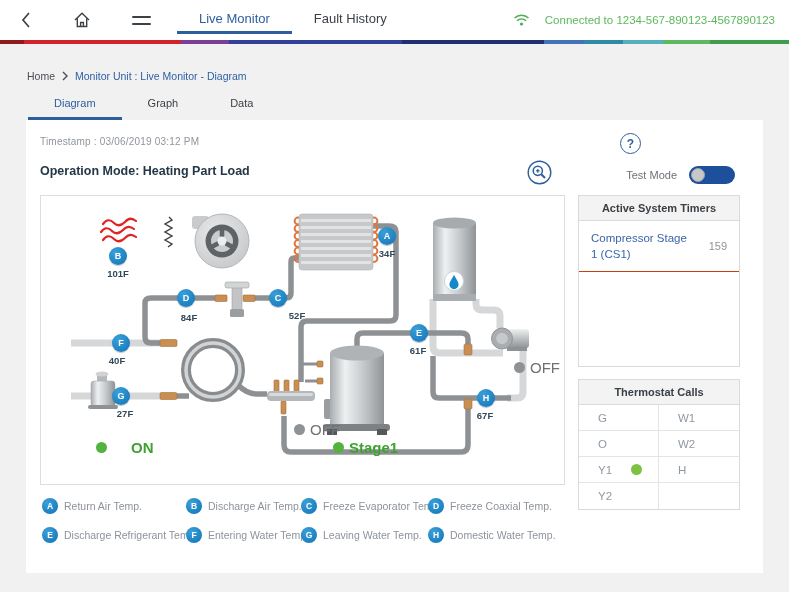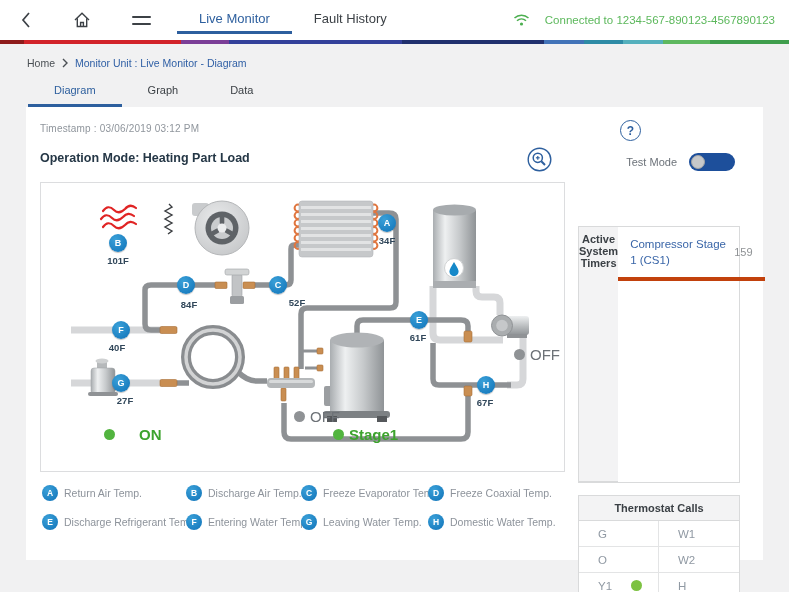--- a/index.html
+++ b/index.html
@@ -18,21 +18,21 @@
   .hdr-tab.active { color:#2d5f9e; border-bottom-color:#2d5f9e; }
   .conn { margin-left:auto; margin-right:14px; display:flex; align-items:center; gap:15px; color:#5cb85c; font-size:11.5px; }
 
   .gradientbar { height:4px; background:linear-gradient(90deg,
     #8e1b1b 0%, #8e1b1b 3%, #d2232a 3%, #d2232a 23%, #7b3e97 23%, #7b3e97 29%,
     #33409a 29%, #33409a 51%, #20306e 51%, #20306e 69%, #4273b8 69%, #4273b8 74%,
     #2e8ba6 74%, #2e8ba6 79%, #54b0bd 79%, #54b0bd 84%, #5eb85f 84%, #5eb85f 90%,
     #3f9e4d 90%, #3f9e4d 100%); }
 
   
-  .breadcrumb { display:flex; align-items:center; gap:6px; padding:13px 0 2px 27px; font-size:10.5px; }
+  .breadcrumb { display:flex; align-items:center; gap:6px; padding:26px 0 2px 27px; font-size:10.5px; }
   .bc-home { color:#4a4f54; cursor:pointer; }
   .bc-path { color:#2f5fa5; }
   .tabs { display:flex; margin-left:28px; margin-top:6px; }
   .tab { padding:7px 26px 8px 26px; font-size:11px; color:#3c4146; border-bottom:3px solid transparent; cursor:pointer; }
   .tab.active { color:#2d5f9e; border-bottom-color:#2d5f9e; }
 
   
   .card { position:relative; width:737px; height:453px; margin-left:26px; background:#fff; }
   .ts-row { position:absolute; left:14px; top:16px; font-size:10px; color:#8f959c; letter-spacing:.2px; }
   .help { position:absolute; left:594px; top:13px; width:21px; height:21px; border:1.5px solid #2d5f9e; border-radius:50%; color:#2d5f9e; font-size:12px; font-weight:bold; display:flex; align-items:center; justify-content:center; cursor:pointer; }
@@ -59,22 +59,22 @@
 
   
   .legend { display:grid; grid-template-columns:144px 115px 127px 1fr; row-gap:13px; margin-top:13px; padding-left:2px; }
   .lg-item { display:flex; align-items:center; gap:6px; }
   .lg-badge { width:16px; height:16px; border-radius:50%; background:radial-gradient(circle at 35% 30%, #3aa0d8, #0f72b8); color:#fff; font-size:8.5px; font-weight:bold; display:flex; align-items:center; justify-content:center; flex:none; }
   .lg-label { font-size:10.5px; color:#8d939b; white-space:nowrap; }
 
   
   .panel { border:1px solid #d9dadb; background:#fff; }
   .panel-h { background:#f3f3f4; border-bottom:1px solid #d9dadb; text-align:center; font-weight:bold; font-size:11px; color:#3b4045; padding:6px 0; }
-  .timers { height:257px; display:flex; flex-direction:row;margin-top:44px; }
-  .timer-row { display:flex; align-items:center; padding:9px 12px; border-bottom:4px solid #c2410c; cursor:pointer; }
+  .timers { height:172px; display:flex; flex-direction:column; }
+  .timer-row { display:flex; align-items:center; padding:9px 12px; border-bottom:1px solid #c2410c; cursor:pointer; }
   .timer-name { width:104px; font-size:11.5px; color:#3a66a8; line-height:1.4; }
   .timer-val { margin-left:auto; font-size:11px; color:#8f9295; }
   .tstat-grid { display:grid; grid-template-columns:1fr 1fr; }
   .tcell { height:26px; display:flex; align-items:center; padding-left:19px; font-size:11.5px; color:#9099a3; border-bottom:1px solid #e3e4e5; }
   .tcell.lft { border-right:1px solid #e3e4e5; }
   .tcell:nth-last-child(-n+2) { border-bottom:none; }
   .tdot { width:11px; height:11px; border-radius:50%; background:#7dc242; margin-left:auto; margin-right:16px; }
 </style>
 </head>
 <body>
@@ -306,21 +306,21 @@
             <div class="badge" style="left: 136px; top: 93px;">D</div>
             <div class="temp" style="left: 148px; top: 116px;">84F</div>
             <div class="badge" style="left: 369px; top: 128px;">E</div>
             <div class="temp" style="left: 377px; top: 149px;">61F</div>
             <div class="badge" style="left: 71px; top: 138px;">F</div>
             <div class="temp" style="left: 76px; top: 159px;">40F</div>
             <div class="badge" style="left: 71px; top: 191px;">G</div>
             <div class="temp" style="left: 84px; top: 212px;">27F</div>
             <div class="badge" style="left: 436px; top: 193px;">H</div>
             <div class="temp" style="left: 444px; top: 214px;">67F</div>
-            <div class="ind on" style="left: 63px; top: 243px; gap: 24px;">
+            <div class="ind on" style="left: 55px; top: 243px; gap: 24px;">
               <span class="dot"></span>
               <span>ON</span>
             </div>
             <div class="ind off" style="left: 253px; top: 225px;">
               <span class="dot"></span>
               <span>OFF</span>
             </div>
             <div class="ind on" style="left: 292px; top: 243px;">
               <span class="dot"></span>
               <span>Stage1</span>

